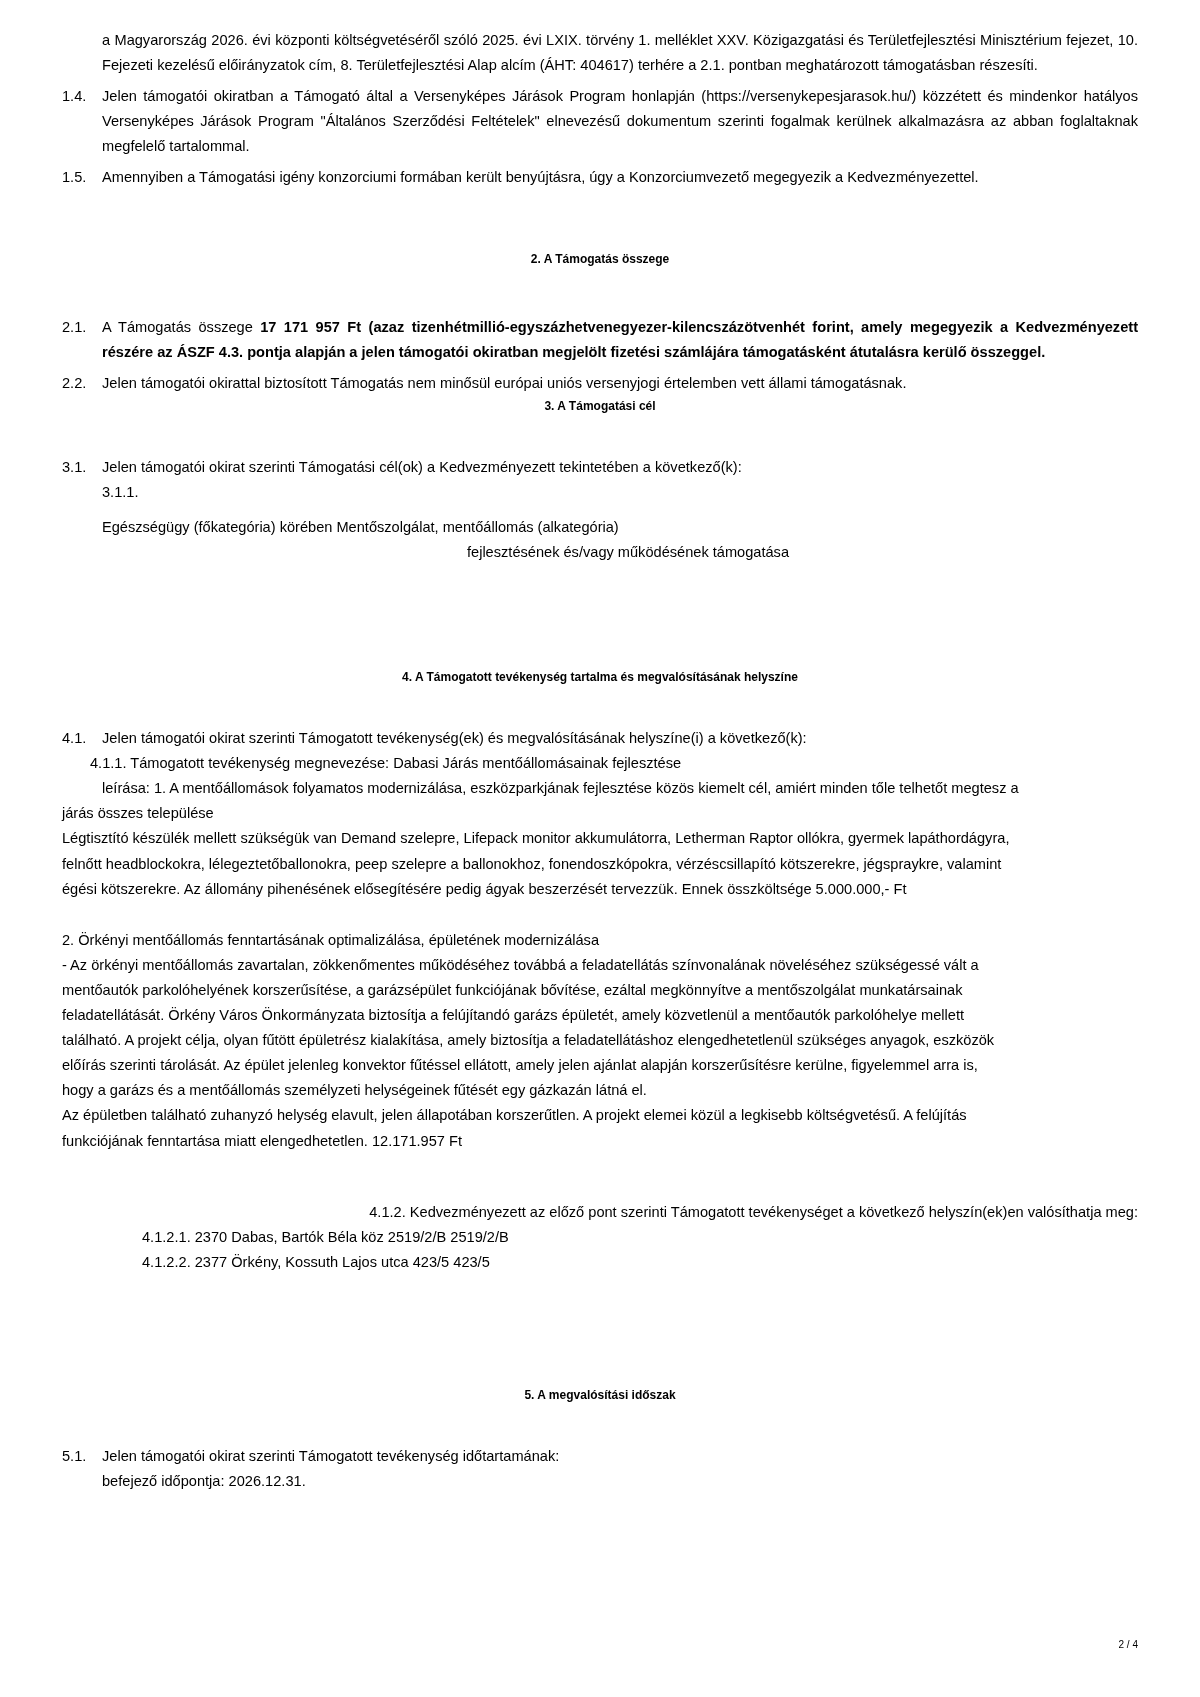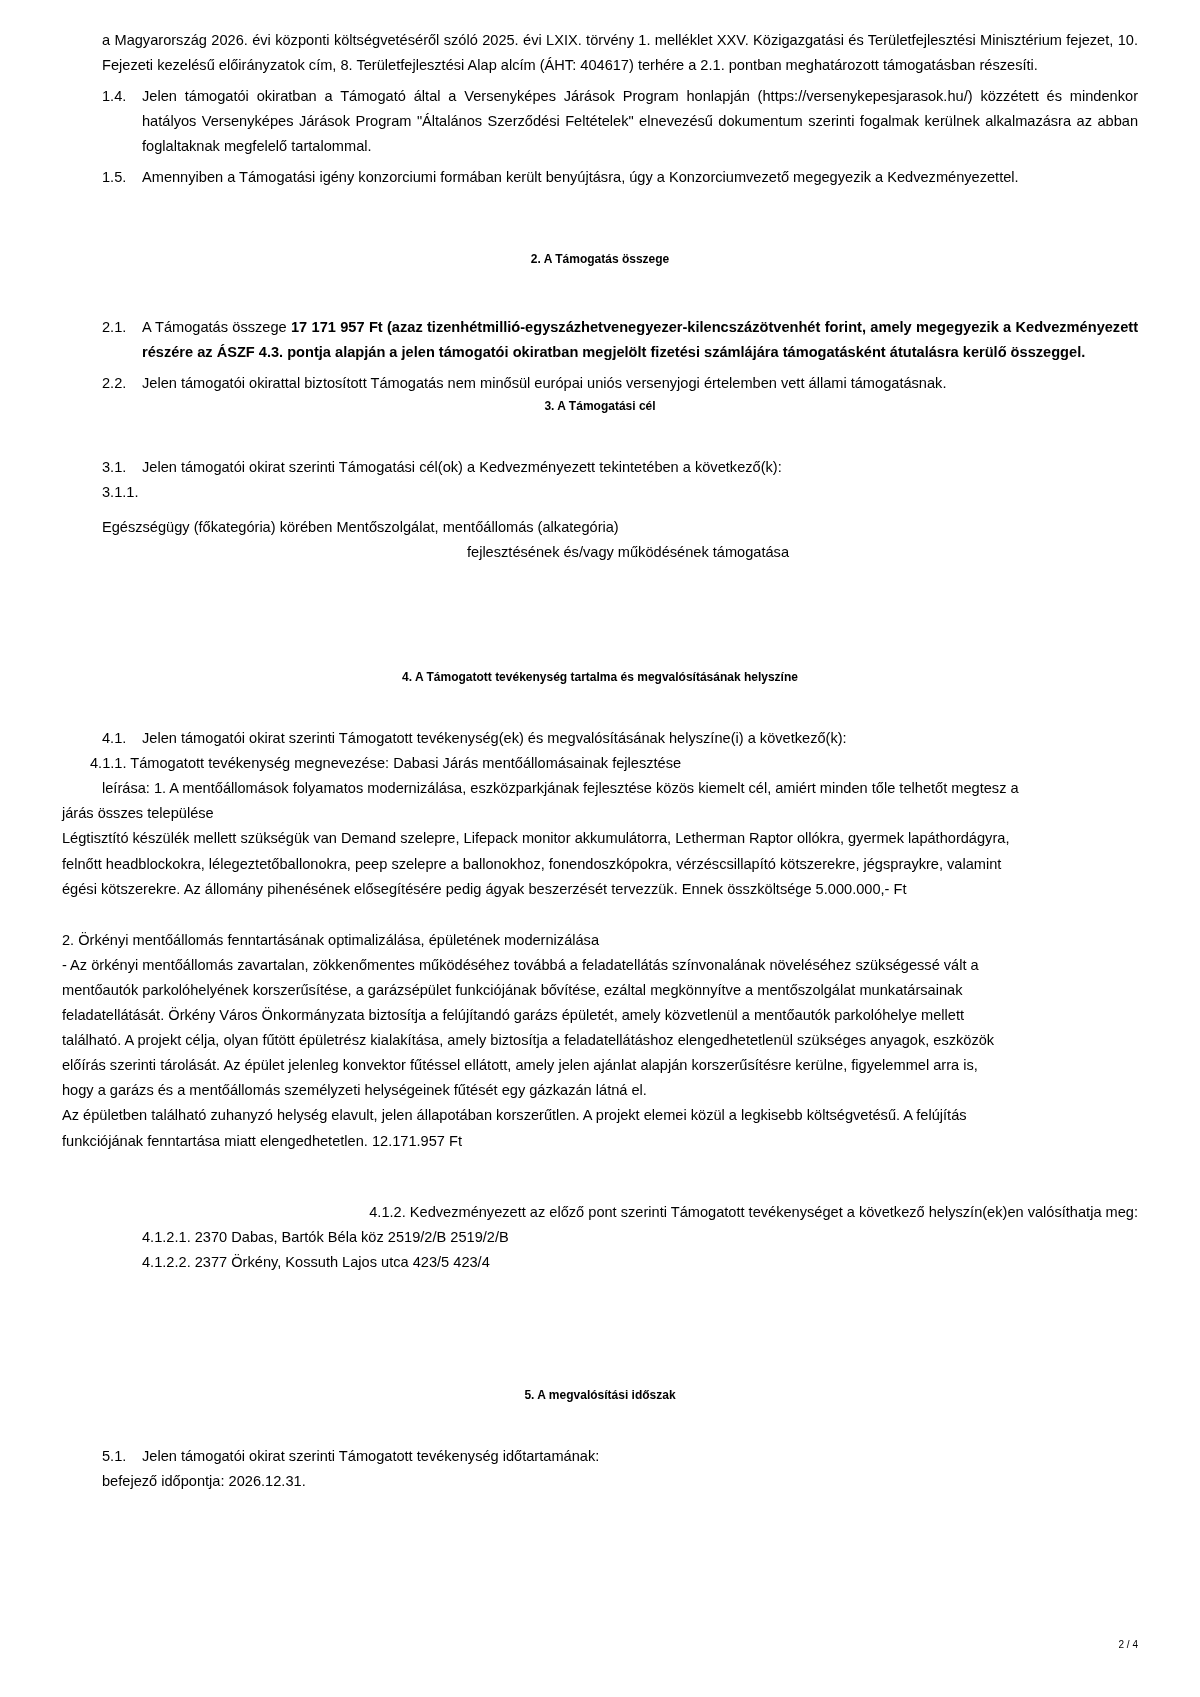--- a/index.html
+++ b/index.html
@@ -29,21 +29,20 @@
     display: flex;
     align-items: flex-start;
     text-align: justify;
     text-justify: inter-word;
   }
   .clause .num {
     flex: 0 0 auto;
     width: 40px;
     text-align: left;
     white-space: nowrap;
-    margin-left: 40px;
   }
   .clause .body {
     flex: 1 1 auto;
     text-align: justify;
     text-justify: inter-word;
   }
   .clause .body.last-left > :last-child { }
   .left { text-align: left; }
 
   .heading {
@@ -171,21 +170,21 @@
   <div>található. A projekt célja, olyan fűtött épületrész kialakítása, amely biztosítja a feladatellátáshoz elengedhetetlenül szükséges anyagok, eszközök</div>
   <div>előírás szerinti tárolását. Az épület jelenleg konvektor fűtéssel ellátott, amely jelen ajánlat alapján korszerűsítésre kerülne, figyelemmel arra is,</div>
   <div>hogy a garázs és a mentőállomás személyzeti helységeinek fűtését egy gázkazán látná el.</div>
   <div>Az épületben található zuhanyzó helység elavult, jelen állapotában korszerűtlen. A projekt elemei közül a legkisebb költségvetésű. A felújítás</div>
   <div>funkciójának fenntartása miatt elengedhetetlen.  12.171.957 Ft</div>
 
   <div class="sp-46"></div>
 
   <div class="i-64">4.1.2. Kedvezményezett az előző pont szerinti Támogatott tevékenységet a következő helyszín(ek)en valósíthatja meg:</div>
   <div class="i-80">4.1.2.1. 2370 Dabas, Bartók Béla köz 2519/2/B 2519/2/B</div>
-  <div class="i-80">4.1.2.2. 2377 Örkény, Kossuth Lajos utca 423/5 423/4</div>
+  <div class="i-80">4.1.2.2. 2377 Örkény, Kossuth Lajos utca 423/5 423/5</div>
 
   <div class="sp-72"></div>
   <div class="sp-38"></div>
 
   <div class="heading">5. A megvalósítási időszak</div>
 
   <div class="sp-38"></div>
 
   <div class="clause">
     <div class="num">5.1.</div>

